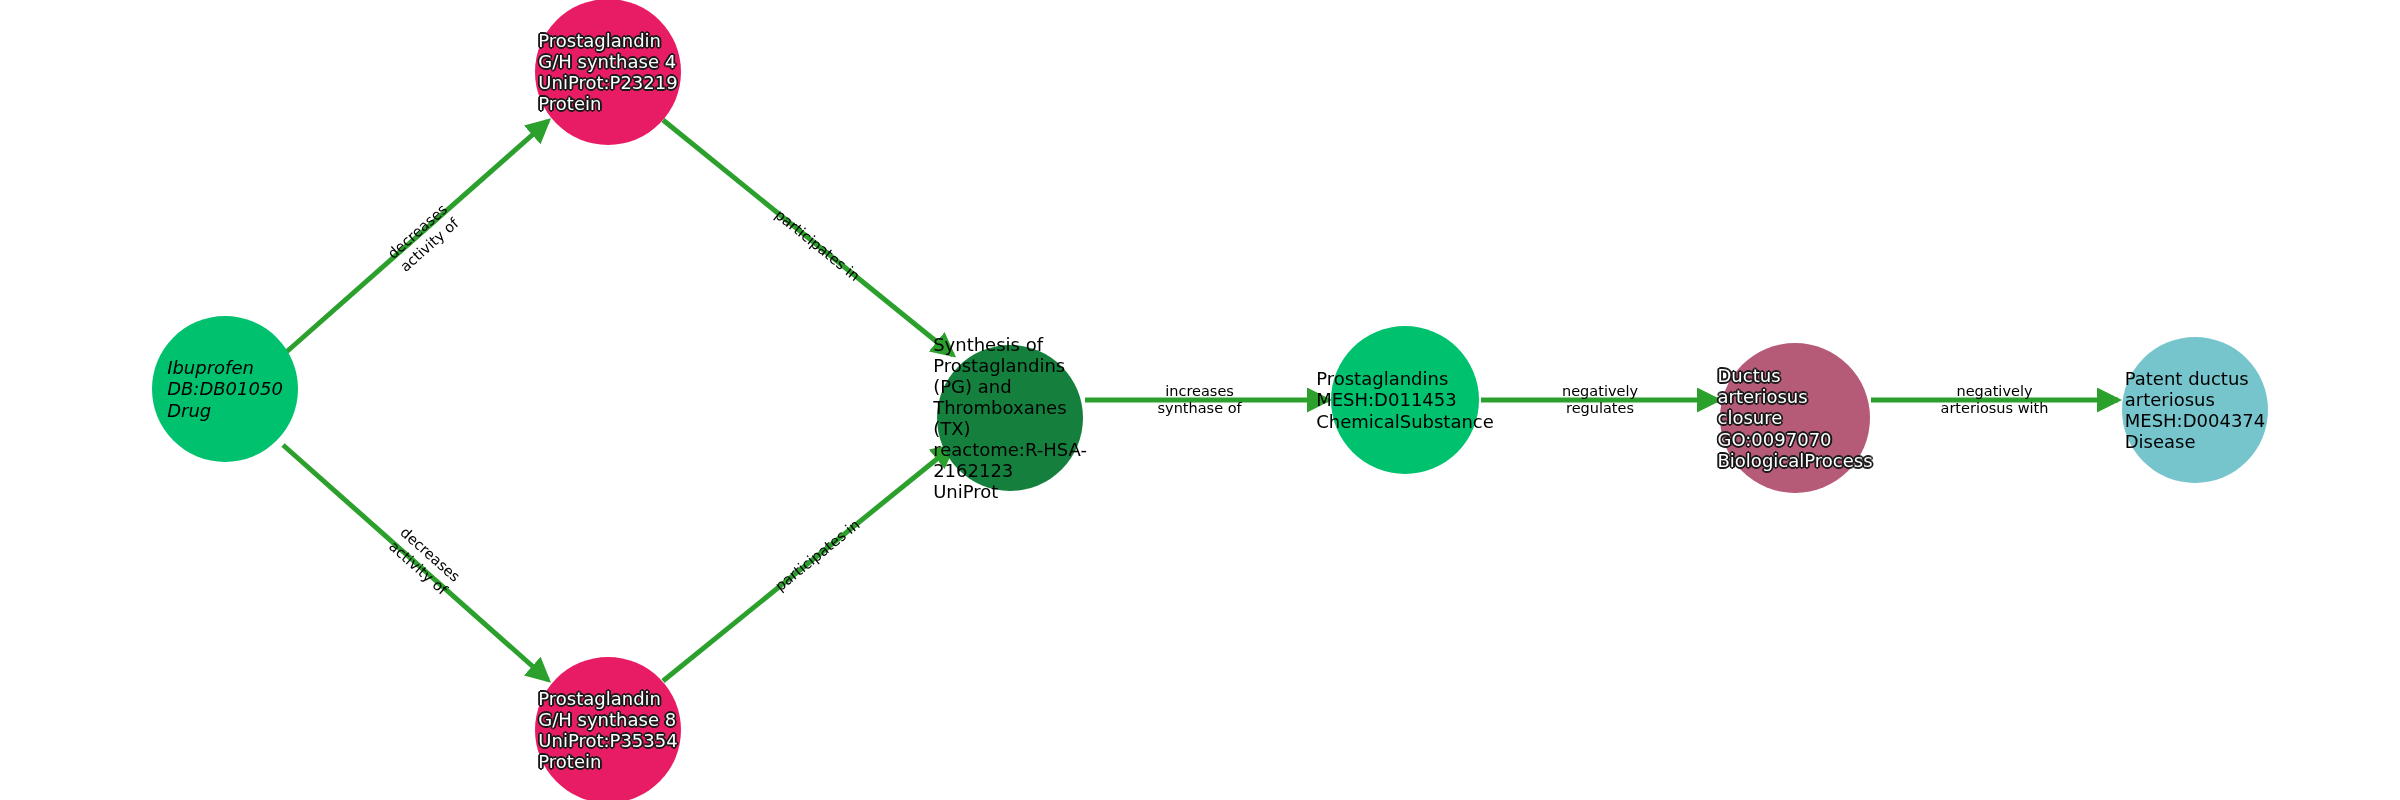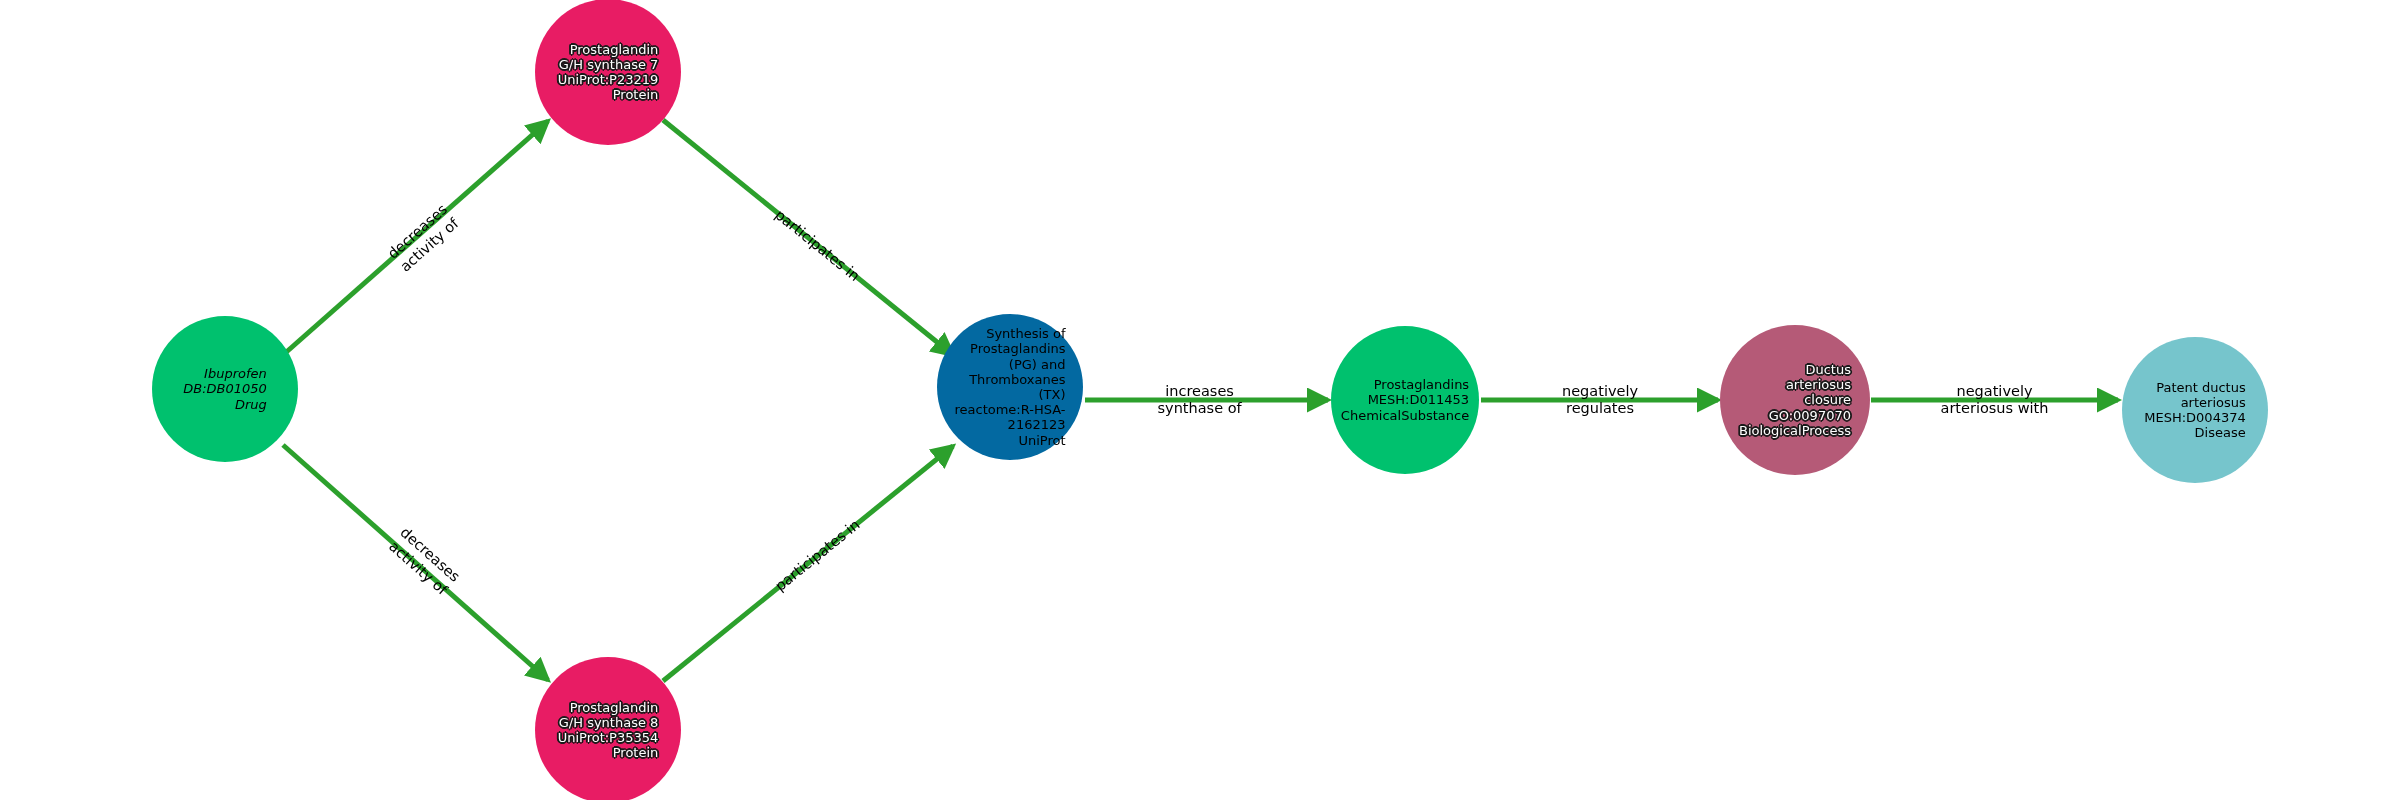--- a/index.html
+++ b/index.html
@@ -34,25 +34,25 @@
   }
   .graph-node {
     position: absolute;
     border-radius: 50%;
     display: flex;
     align-items: center;
     justify-content: center;
     box-sizing: border-box;
   }
   .node-label {
-    text-align: right;
+    text-align: left;
     line-height: 1.17;
     white-space: nowrap;
     pointer-events: none;
-    font-size: 13px;
+    font-size: 18px;
   }
   .node-label.dark-text {
     color: #000000;
   }
   .node-label.light-text {
     color: #ffffff;
     text-shadow:
       -1.4px -1.4px 0 #1a1a1a,
        1.4px -1.4px 0 #1a1a1a,
       -1.4px  1.4px 0 #1a1a1a,
@@ -100,53 +100,53 @@
       <div class="graph-node" style="left: 152px; top: 316px; width: 146px; height: 146px; background: rgb(0, 193, 110); font-style: italic;">
         <div class="node-label dark-text">
           <div>Ibuprofen</div>
           <div>DB:DB01050</div>
           <div>Drug</div>
         </div>
       </div>
       <div class="graph-node" style="left: 535px; top: -1px; width: 146px; height: 146px; background: rgb(232, 28, 100);">
         <div class="node-label light-text">
           <div>Prostaglandin</div>
-          <div>G/H synthase 7</div>
+          <div>G/H synthase 4</div>
           <div>UniProt:P23219</div>
           <div>Protein</div>
         </div>
       </div>
       <div class="graph-node" style="left: 535px; top: 657px; width: 146px; height: 146px; background: rgb(232, 28, 100);">
         <div class="node-label light-text">
           <div>Prostaglandin</div>
           <div>G/H synthase 8</div>
           <div>UniProt:P35354</div>
           <div>Protein</div>
         </div>
       </div>
-      <div class="graph-node" style="left: 937px; top: 314px; width: 146px; height: 146px; background: #0369a1;">
+      <div class="graph-node" style="left: 937px; top: 345px; width: 146px; height: 146px; background: #15803d;">
         <div class="node-label dark-text">
           <div>Synthesis of</div>
           <div>Prostaglandins</div>
           <div>(PG) and</div>
           <div>Thromboxanes</div>
           <div>(TX)</div>
           <div>reactome:R-HSA-</div>
           <div>2162123</div>
           <div>UniProt</div>
         </div>
       </div>
       <div class="graph-node" style="left: 1331px; top: 326px; width: 148px; height: 148px; background: rgb(0, 193, 110);">
         <div class="node-label dark-text">
           <div>Prostaglandins</div>
           <div>MESH:D011453</div>
           <div>ChemicalSubstance</div>
         </div>
       </div>
-      <div class="graph-node" style="left: 1720px; top: 325px; width: 150px; height: 150px; background: rgb(181, 90, 119);">
+      <div class="graph-node" style="left: 1720px; top: 343px; width: 150px; height: 150px; background: rgb(181, 90, 119);">
         <div class="node-label light-text">
           <div>Ductus</div>
           <div>arteriosus</div>
           <div>closure</div>
           <div>GO:0097070</div>
           <div>BiologicalProcess</div>
         </div>
       </div>
       <div class="graph-node" style="left: 2122px; top: 337px; width: 146px; height: 146px; background: rgb(118, 197, 204);">
         <div class="node-label dark-text">

